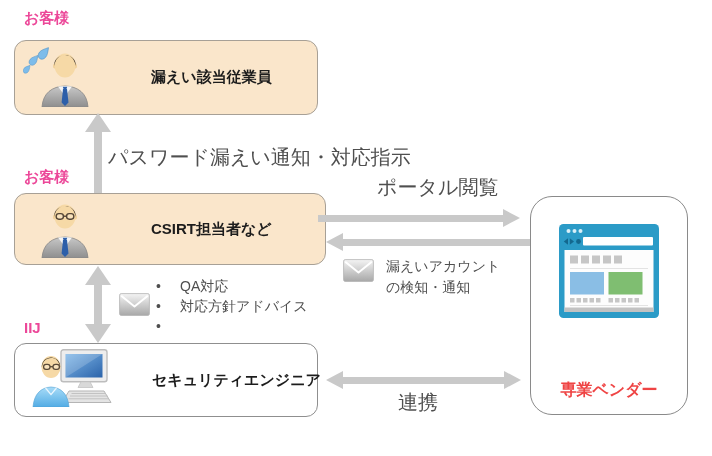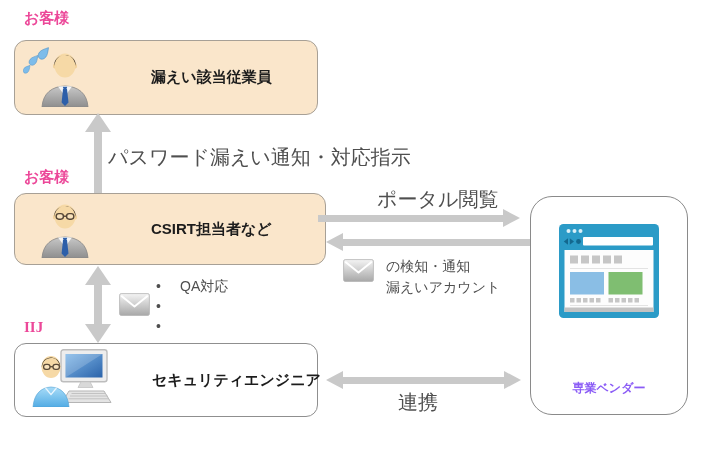--- a/index.html
+++ b/index.html
@@ -23,32 +23,32 @@
   .head-down{width:0;height:0;border-left:13px solid transparent;border-right:13px solid transparent;
              border-top:19px solid #c9c9c9;}
   .h-arrow{position:absolute;display:flex;align-items:center;height:18px;}
   .h-stem{height:7px;background:#c9c9c9;flex:1;}
   .head-right{width:0;height:0;border-top:9px solid transparent;border-bottom:9px solid transparent;
               border-left:17px solid #c9c9c9;}
   .head-left{width:0;height:0;border-top:9px solid transparent;border-bottom:9px solid transparent;
              border-right:17px solid #c9c9c9;}
   .vendor{position:absolute;display:flex;flex-direction:column;align-items:center;box-sizing:border-box;
           background:#ffffff;border:1.6px solid #8a8a8a;border-radius:22px;}
-  .vendor-title{font-weight:bold;font-size:12px;color:#8b5cf6;margin-top:58px;white-space:nowrap;}
+  .vendor-title{font-weight:bold;font-size:16px;color:#ef4444;margin-top:58px;white-space:nowrap;}
   .env{position:absolute;}
   .leak-text{position:absolute;font-size:14px;color:#4f4f4f;line-height:21px;white-space:nowrap;}
 </style>
 </head>
 <body>
 
 <div class="canvas">
 
   <div class="grp-label" style="left:24px;top:9px;">お客様</div>
   <div class="grp-label" style="left:24px;top:168px;">お客様</div>
-  <div class="grp-label" style="left:24px;top:319px;font-family:Liberation Serif, serif;">IIJ</div>
+  <div class="grp-label" style="left:24px;top:319px;">IIJ</div>
 
   <div class="node peach" style="left:14px;top:40px;width:304px;height:75px;padding-left:8px;">
     <span>
       <svg viewBox="0 0 68 62" width="68" height="62" aria-hidden="true">
         <defs>
           <linearGradient id="suitG1" x1="0" y1="0" x2="0" y2="1">
             <stop offset="0" stop-color="#c8c8c8"></stop>
               <stop offset="1" stop-color="#8e8e8e"></stop>
           </linearGradient>
         </defs>
@@ -121,20 +121,21 @@
       <path d="M2.2,2.8 L15.5,13.5 L28.8,2.8" stroke="#ffffff" stroke-width="2" fill="none" stroke-linejoin="round"></path>
     </svg>
   </span>
   <div class="bullets" style="left:156px;top:276px;">
     <div class="bullet-row">
       <span class="bullet-dot">•</span>
       <span>QA対応</span>
     </div>
     <div class="bullet-row">
       <span class="bullet-dot">•</span>
+      <span>対応方針アドバイス</span>
     </div>
     <div class="bullet-row">
       <span class="bullet-dot">•</span>
     </div>
   </div>
 
   <div class="node white" style="left:14px;top:343px;width:304px;height:74px;padding-left:17px;gap:28px;">
     <span>
       <svg viewBox="0 0 80 58" width="80" height="58" aria-hidden="true">
         <defs>
@@ -205,41 +206,41 @@
         <rect x="5.5" y="83.5" width="89" height="4.5" fill="#c2c2c2"></rect>
       </svg>
     </span>
     <div class="vendor-title">専業ベンダー</div>
   </div>
 
   <div class="h-arrow" style="left:318px;top:209px;width:202px;">
     <div class="h-stem"></div>
     <div class="head-right"></div>
   </div>
-  <div class="anno" style="left:377px;top:186px;text-align:right;">ポータル閲覧</div>
+  <div class="anno" style="left:377px;top:174px;text-align:right;">ポータル閲覧</div>
 
   <div class="h-arrow" style="left:326px;top:233px;width:204px;">
     <div class="head-left"></div>
     <div class="h-stem"></div>
   </div>
   <span class="env" style="left:343px;top:259px;">
     <svg viewBox="0 0 31 23" width="31" height="23" aria-hidden="true">
       <defs>
           <linearGradient id="envG2" x1="0" y1="0" x2="0" y2="1">
         <stop offset="0" stop-color="#f4f4f4"></stop>
             <stop offset="1" stop-color="#a8a8a8"></stop>
           </linearGradient>
         </defs>
       <rect x="0.6" y="0.6" width="29.8" height="21.8" rx="1.6" fill="url(#envG2)" stroke="#b3b3b3" stroke-width="0.8"></rect>
       <path d="M2.2,2.8 L15.5,13.5 L28.8,2.8" stroke="#ffffff" stroke-width="2" fill="none" stroke-linejoin="round"></path>
     </svg>
   </span>
   <div class="leak-text" style="left:386px;top:256px;">
+    <div>漏えいアカウント</div>
     <div>の検知・通知</div>
-    <div>漏えいアカウント</div>
   </div>
 
   <div class="h-arrow" style="left:326px;top:371px;width:195px;">
     <div class="head-left"></div>
     <div class="h-stem"></div>
     <div class="head-right"></div>
   </div>
   <div class="anno" style="left:398px;top:389px;">連携</div>
 
 </div>

